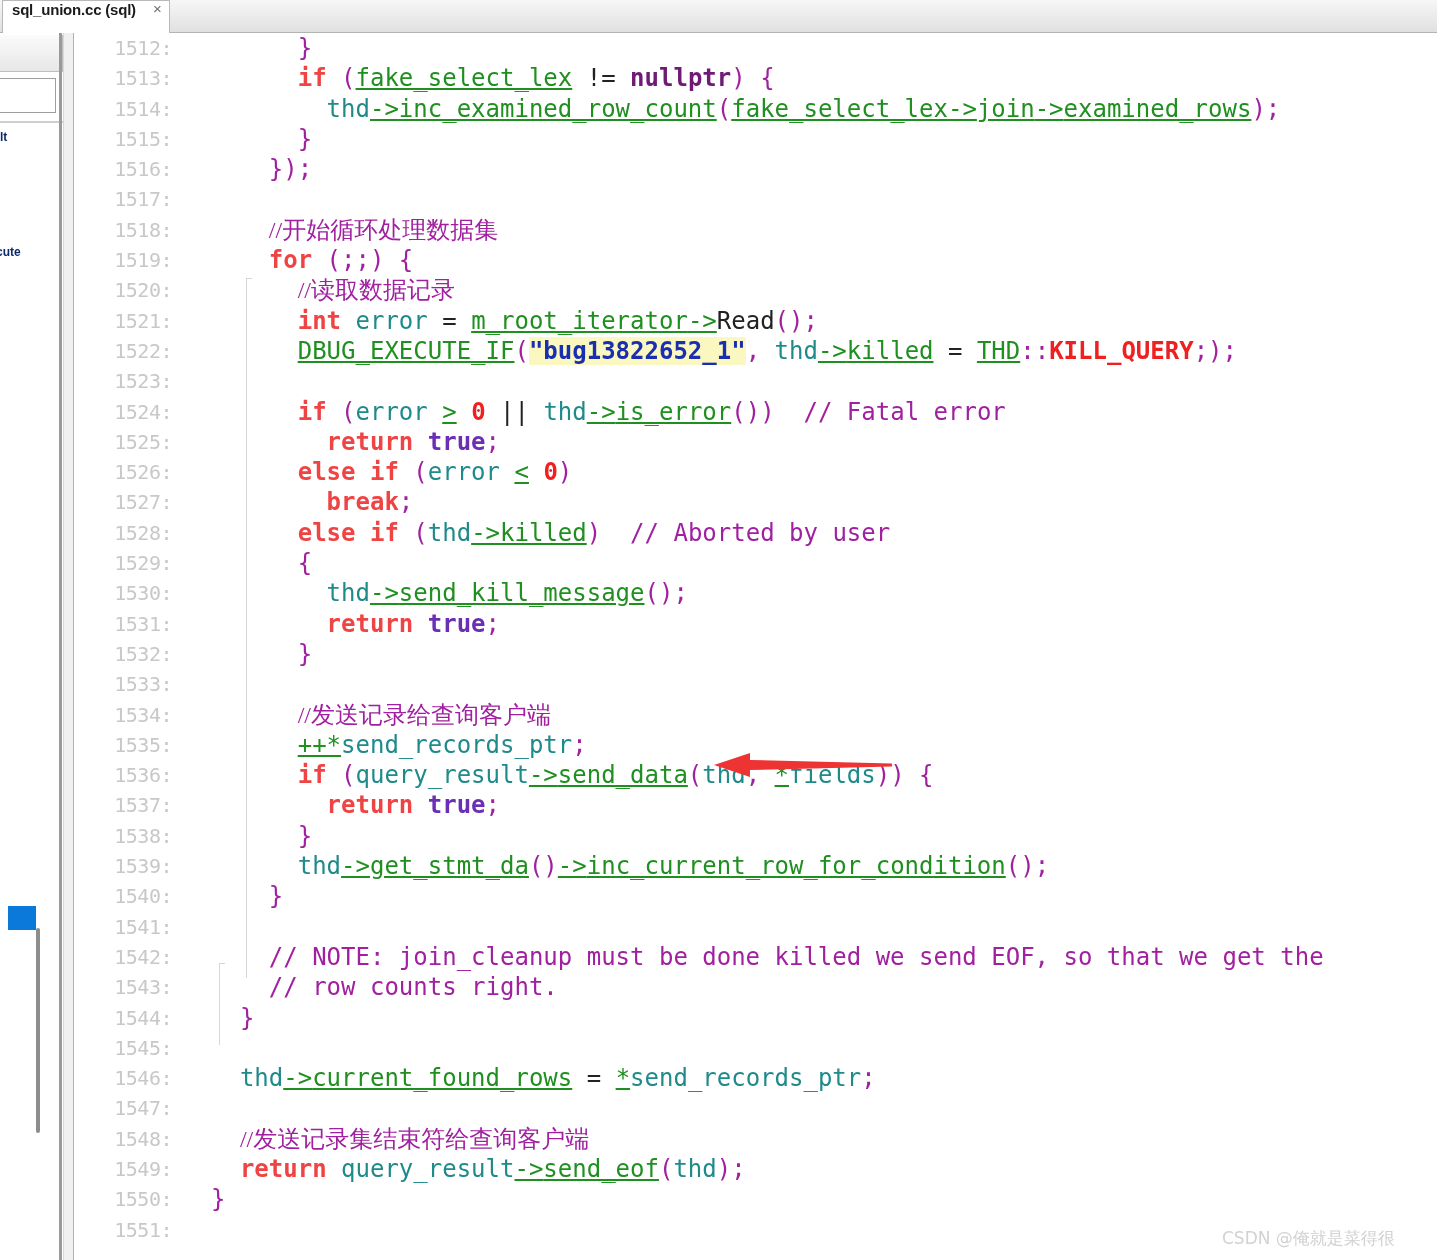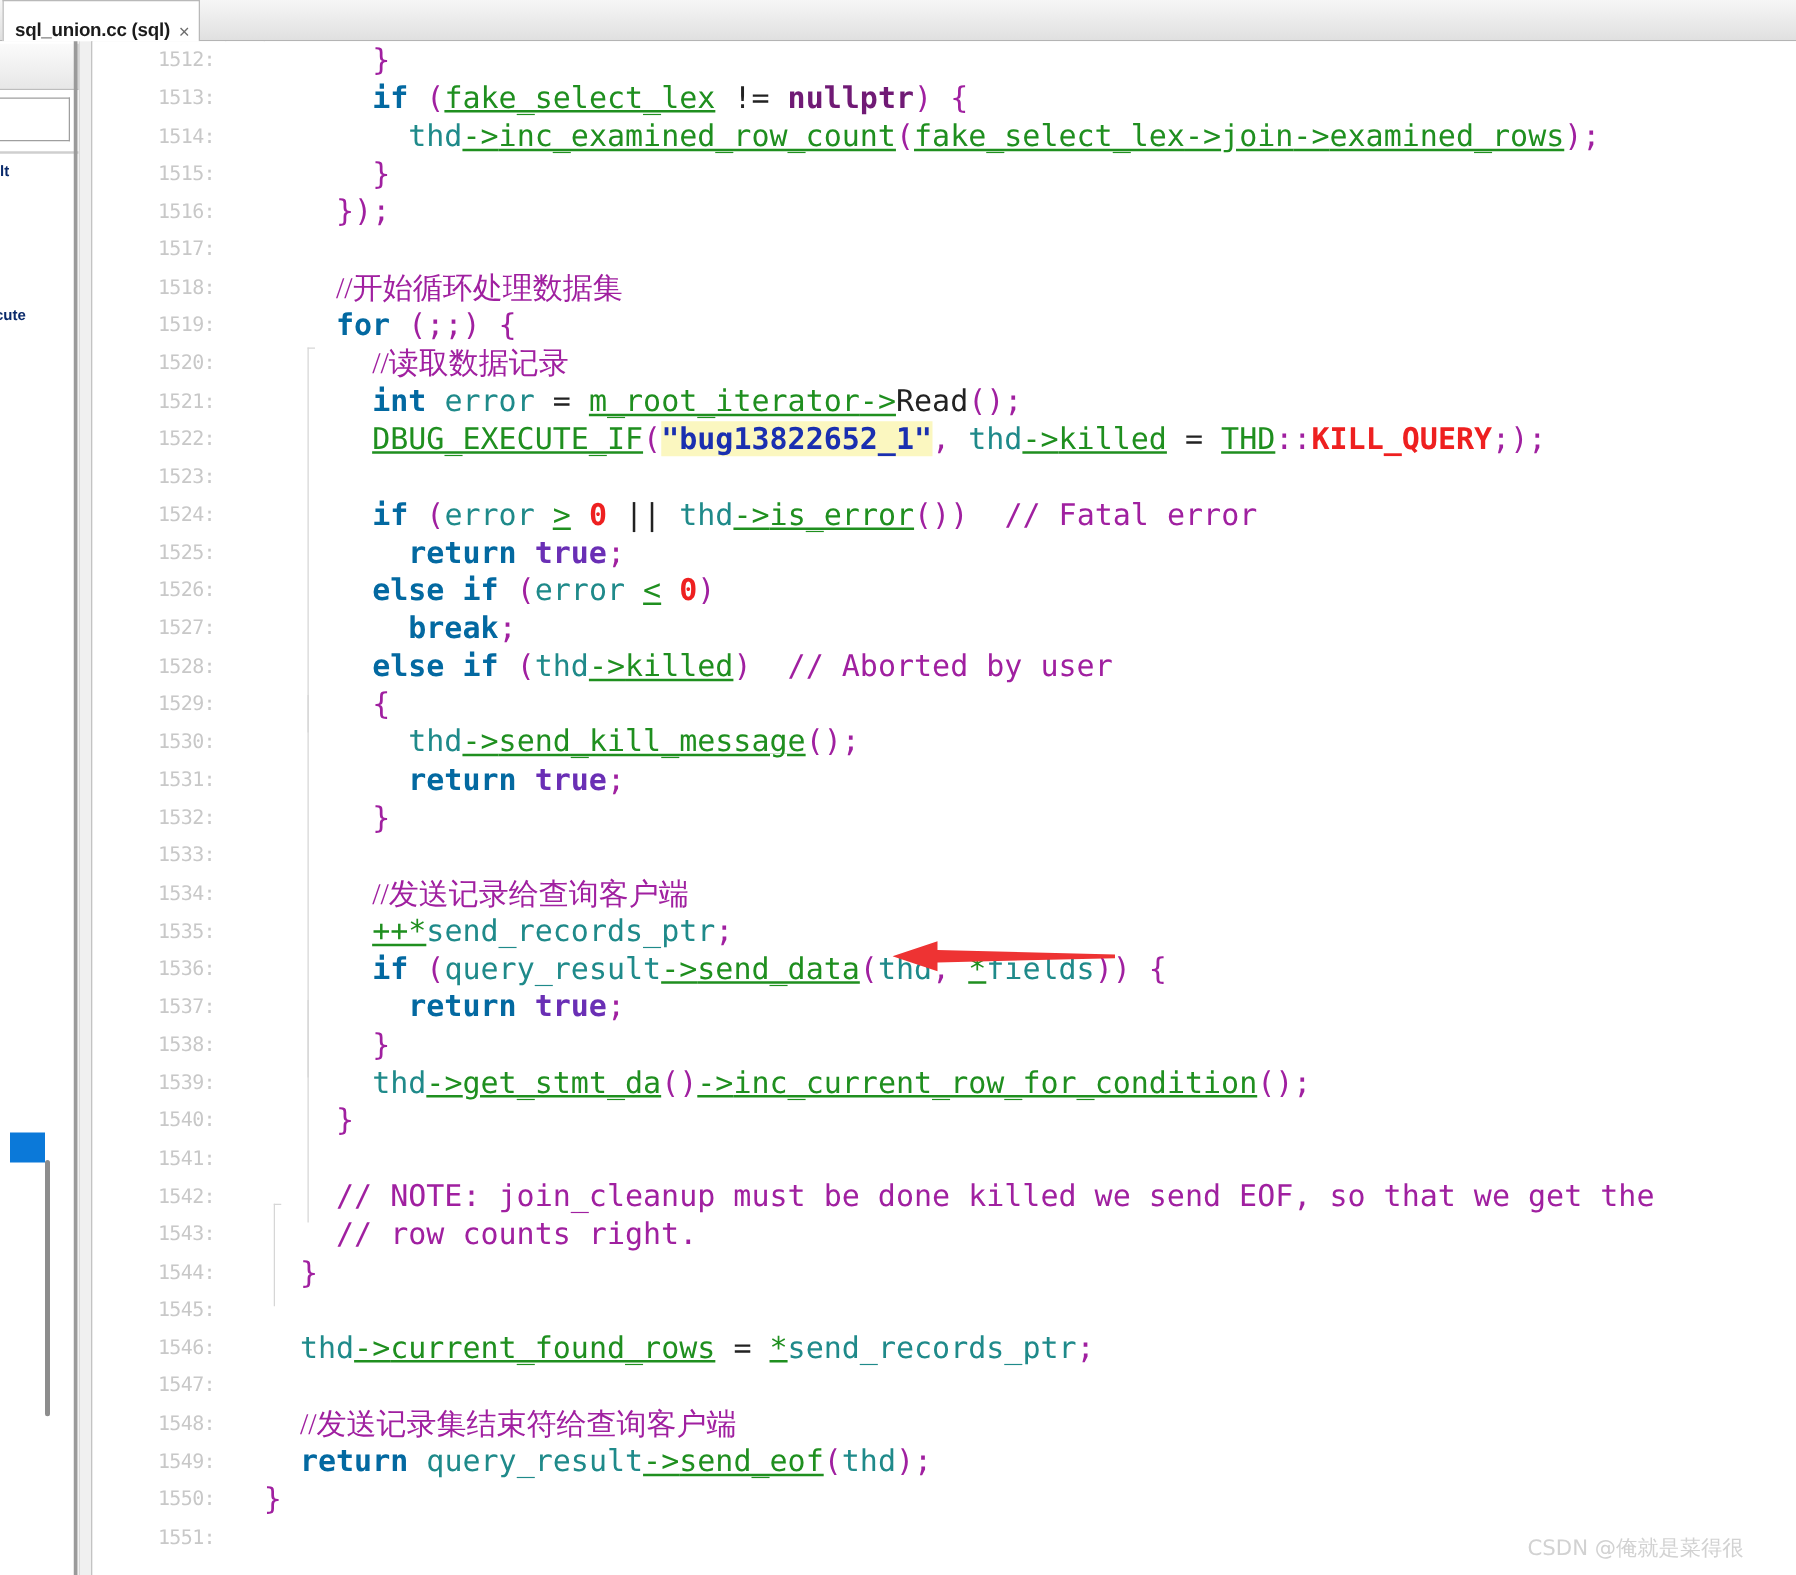--- a/index.html
+++ b/index.html
@@ -12,21 +12,21 @@
   
   .tabbar{
     position:absolute;left:0;top:0;width:1437px;height:33px;
     background:linear-gradient(to bottom,#f6f6f6 0%,#eaeaea 55%,#e0e0e0 100%);
     border-bottom:1px solid #b4b4b4;box-sizing:border-box;
   }
   .tab{
     position:absolute;left:2px;top:0px;height:33px;
     background:#ffffff;border:1px solid #b9b9b9;border-top:1px solid #b9b9b9;
     border-bottom:none;box-sizing:border-box;
-    display:flex;align-items:flex-end;padding:0 7px 0 9px;gap:7px;
+    display:flex;align-items:flex-start;padding:0 7px 0 9px;gap:17px;
   }
   .tab-label{
     font-family:"Liberation Sans","DejaVu Sans",sans-serif;
     font-size:15px;font-weight:700;color:#1b1b1b;white-space:nowrap;letter-spacing:-0.2px;
   }
   .tab-close{
     font-family:"Liberation Sans","DejaVu Sans",sans-serif;
     font-size:15px;color:#6d6d6d;line-height:1;cursor:pointer;
   }
 
@@ -58,31 +58,31 @@
   .vdiv.d2{left:180px;}
   .vdiv.d3{left:211px;}
   .dark-rail{position:absolute;left:59px;top:33px;width:3px;height:1227px;background:#9a9a9a;}
 
   
   .editor{position:absolute;left:74px;top:33px;width:1363px;height:1227px;overflow:hidden;background:#ffffff;}
   .row{position:relative;height:30.3px;}
   .lnum{
     position:absolute;left:0px;width:98px;text-align:right;
     font-family:"DejaVu Sans Mono","Liberation Mono",monospace;
-    font-size:16px;color:#c8c8c8;line-height:30.3px;letter-spacing:-0.5px;
+    font-size:20px;color:#c8c8c8;line-height:30.3px;letter-spacing:-0.5px;
   }
   .code{
     position:absolute;left:137px;right:0;
     font-family:"DejaVu Sans Mono","Liberation Mono",monospace;
     font-size:24px;line-height:30.3px;white-space:pre;letter-spacing:0px;
   }
   .code .cjk{font-family:Liberation Serif, serif;}
 
   
-  .kw{color:#0369a1;font-weight:600;}
+  .kw{color:#ef4444;font-weight:600;}
   .kw2{color:#6a2fb5;font-weight:600;}
   .id{color:#1f8a8a;}
   .fn{color:#1f8f1f;text-decoration:underline;}
   .punc{color:#a020a0;}
   .num{color:#ee2020;font-weight:700;}
   .const{color:#701a75;font-weight:700;}
   .cmt{color:#a020a0;}
   .plain{color:#222222;}
   .hl{background:#fbf7c0;color:#1a2fb0;font-weight:600;}
 

